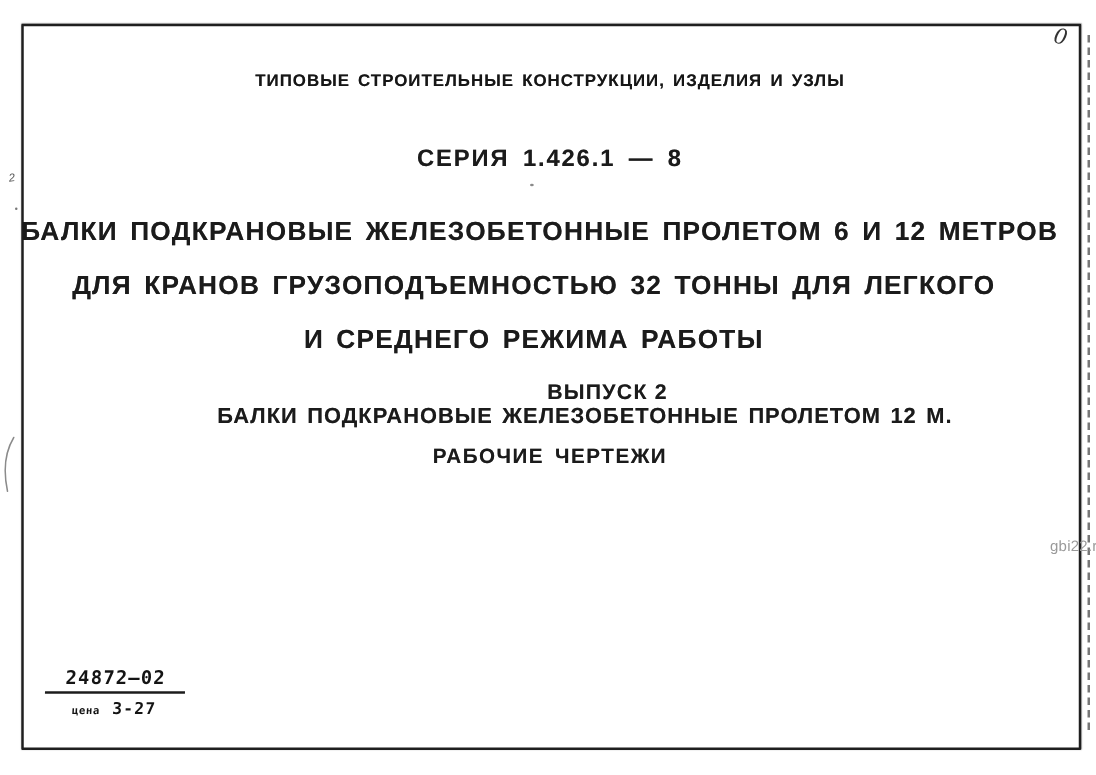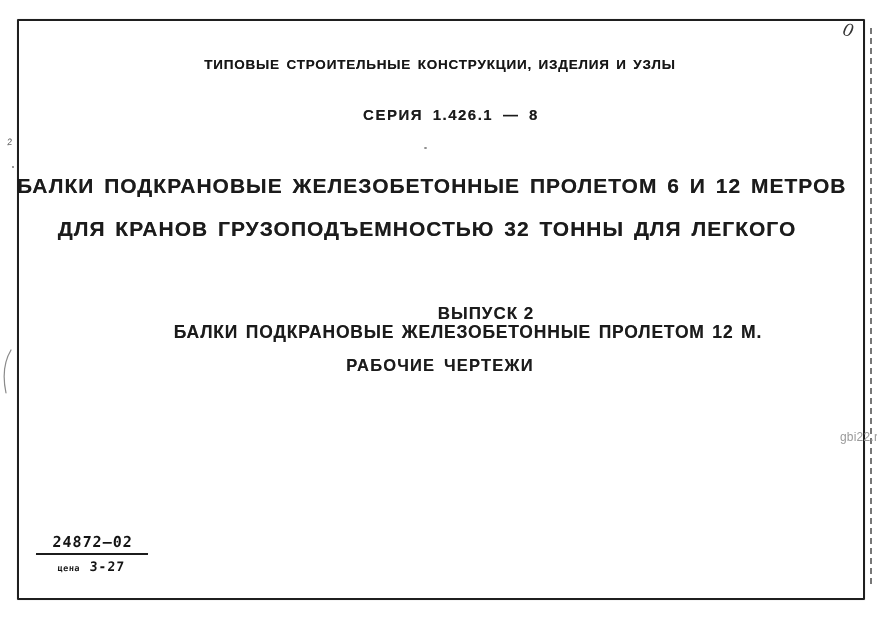--- a/index.html
+++ b/index.html
@@ -47,27 +47,26 @@
   .header-line {
     top: 57px;
     font-size: 13.5px;
     font-weight: 700;
     letter-spacing: 0.8px;
     word-spacing: 2px;
     color: #161616;
     text-shadow: 0 0 0.5px rgba(0,0,0,0.55);
   }
   .series-line {
-    top: 106px;
-    font-size: 15px;
+    top: 117px;
+    font-size: 19px;
     font-weight: 700;
     letter-spacing: 1.5px;
     word-spacing: 4px;
     text-shadow: 0 0 0.4px rgba(0,0,0,0.5);
-    margin-left: 11px;
   }
   .title-block {
     position: absolute;
     left: 17px;
     width: 820px;
     top: 164px;
     text-align: center;
   }
   .title-line {
     font-size: 21px;
@@ -186,20 +185,21 @@
   <div class="frame"></div>
   <div class="edge-dashes"></div>
 
   <div class="centered header-line">ТИПОВЫЕ СТРОИТЕЛЬНЫЕ КОНСТРУКЦИИ, ИЗДЕЛИЯ И УЗЛЫ</div>
 
   <div class="centered series-line">СЕРИЯ 1.426.1 — 8</div>
 
   <div class="title-block">
     <div class="title-line">БАЛКИ ПОДКРАНОВЫЕ ЖЕЛЕЗОБЕТОННЫЕ ПРОЛЕТОМ 6 И 12 МЕТРОВ</div>
     <div class="title-line">ДЛЯ КРАНОВ ГРУЗОПОДЪЕМНОСТЬЮ 32 ТОННЫ ДЛЯ ЛЕГКОГО</div>
+    <div class="title-line">И СРЕДНЕГО РЕЖИМА РАБОТЫ</div>
   </div>
 
   <div class="centered issue-line">ВЫПУСК 2</div>
 
   <div class="centered subtitle-line">БАЛКИ ПОДКРАНОВЫЕ ЖЕЛЕЗОБЕТОННЫЕ ПРОЛЕТОМ 12 М.</div>
 
   <div class="centered subtitle2-line">РАБОЧИЕ ЧЕРТЕЖИ</div>
 
   <div class="stamp">
     <span class="stamp-code">24872—02</span>

